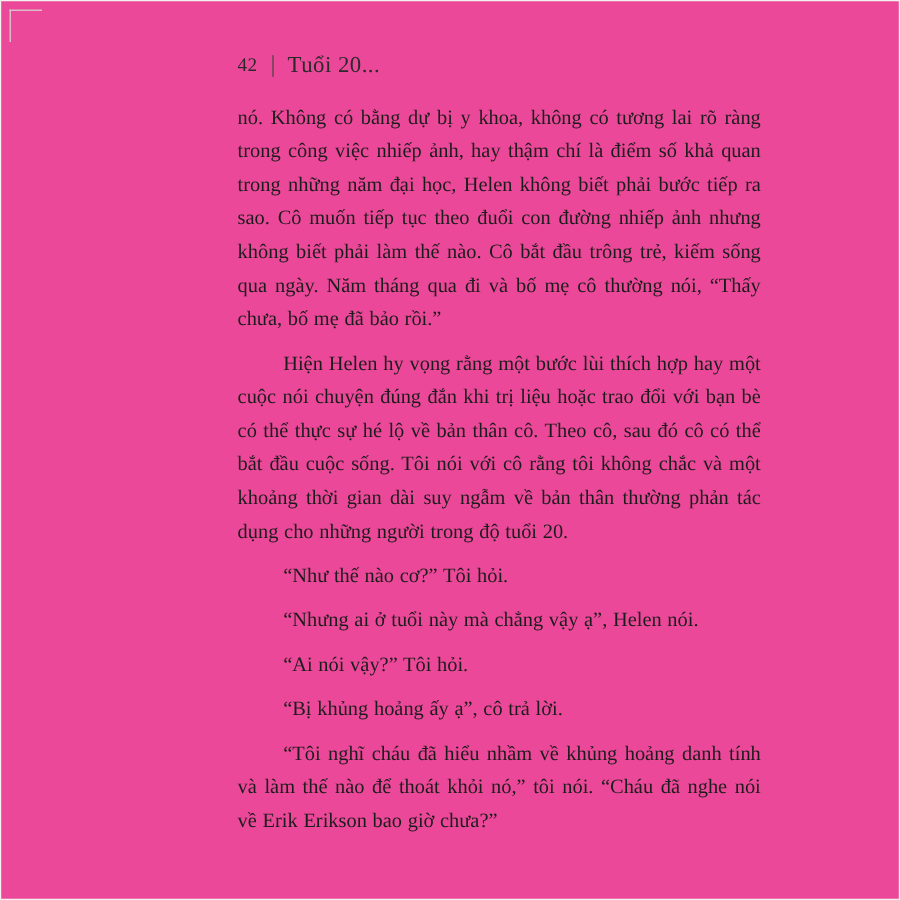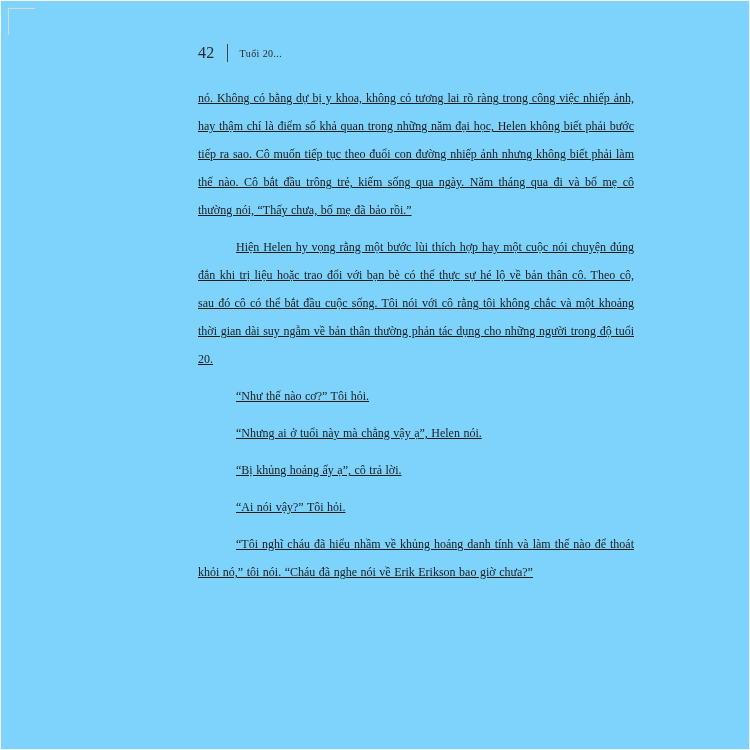--- a/index.html
+++ b/index.html
@@ -4,21 +4,21 @@
 <style>
   html, body {
     margin: 0;
     padding: 0;
     background: #ffffff;
   }
   .page {
     position: relative;
     width: 750px;
     height: 750px;
-    background: #7dd3fc;
+    background: #ec4899;
     box-sizing: border-box;
     box-shadow: inset 0 0 0 1px #f2f2f0;
     font-family: "Liberation Serif", "DejaVu Serif", serif;
     color: #1c1c1c;
     overflow: hidden;
   }
   .corner-artifact {
     position: absolute;
     top: 8px;
     left: 8px;
@@ -41,38 +41,37 @@
     font-size: 16px;
     margin-right: 12px;
   }
   .running-head .rule {
     width: 1px;
     height: 18px;
     background: #444444;
     margin-right: 12px;
   }
   .running-head .book-title {
-    font-size: 10px;
+    font-size: 19px;
     letter-spacing: 0.4px;
   }
   .text-block {
     position: absolute;
     top: 84px;
     left: 198px;
     width: 436px;
   }
   .text-block p {
     margin: 0 0 9px 0;
-    font-size: 12px;
+    font-size: 17px;
     line-height: 28px;
     text-align: justify;
     text-indent: 38px;
     color: #1c1c1c;
     word-spacing: 0.5px;
-    text-decoration: underline;
   }
   .text-block p.no-indent {
     text-indent: 0;
   }
 </style>
 </head>
 <body>
 
 <div class="page">
   <div class="corner-artifact"></div>
@@ -81,17 +80,17 @@
     <span class="page-num">42</span>
     <span class="rule"></span>
     <span class="book-title">Tuổi 20...</span>
   </div>
 
   <div class="text-block">
     <p class="no-indent">nó. Không có bằng dự bị y khoa, không có tương lai rõ ràng trong công việc nhiếp ảnh, hay thậm chí là điểm số khả quan trong những năm đại học, Helen không biết phải bước tiếp ra sao. Cô muốn tiếp tục theo đuổi con đường nhiếp ảnh nhưng không biết phải làm thế nào. Cô bắt đầu trông trẻ, kiếm sống qua ngày. Năm tháng qua đi và bố mẹ cô thường nói, “Thấy chưa, bố mẹ đã bảo rồi.”</p>
     <p>Hiện Helen hy vọng rằng một bước lùi thích hợp hay một cuộc nói chuyện đúng đắn khi trị liệu hoặc trao đổi với bạn bè có thể thực sự hé lộ về bản thân cô. Theo cô, sau đó cô có thể bắt đầu cuộc sống. Tôi nói với cô rằng tôi không chắc và một khoảng thời gian dài suy ngẫm về bản thân thường phản tác dụng cho những người trong độ tuổi 20.</p>
     <p>“Như thế nào cơ?” Tôi hỏi.</p>
     <p>“Nhưng ai ở tuổi này mà chẳng vậy ạ”, Helen nói.</p>
+    <p>“Ai nói vậy?” Tôi hỏi.</p>
     <p>“Bị khủng hoảng ấy ạ”, cô trả lời.</p>
-    <p>“Ai nói vậy?” Tôi hỏi.</p>
     <p>“Tôi nghĩ cháu đã hiểu nhầm về khủng hoảng danh tính và làm thế nào để thoát khỏi nó,” tôi nói. “Cháu đã nghe nói về Erik Erikson bao giờ chưa?”</p>
   </div>
 </div>
 
 </body></html>

